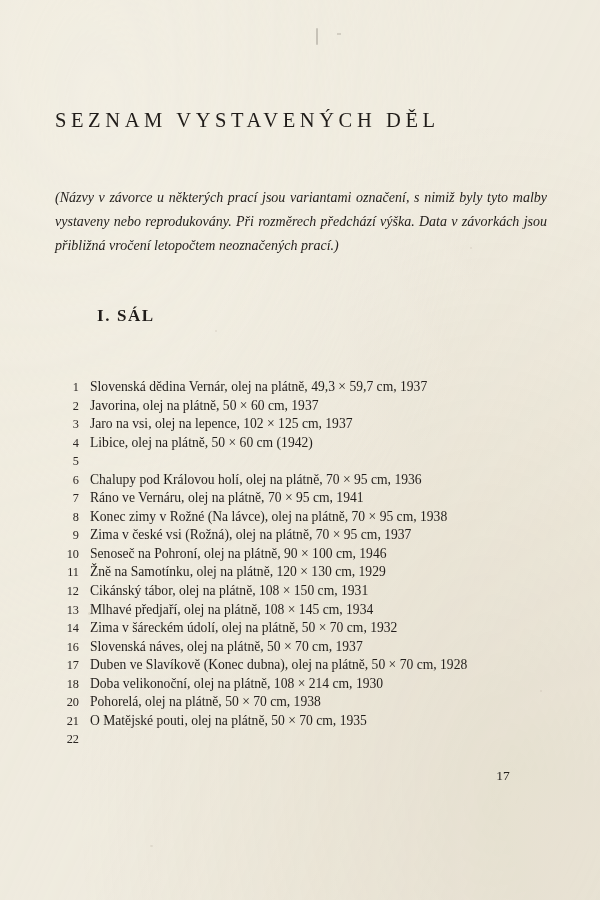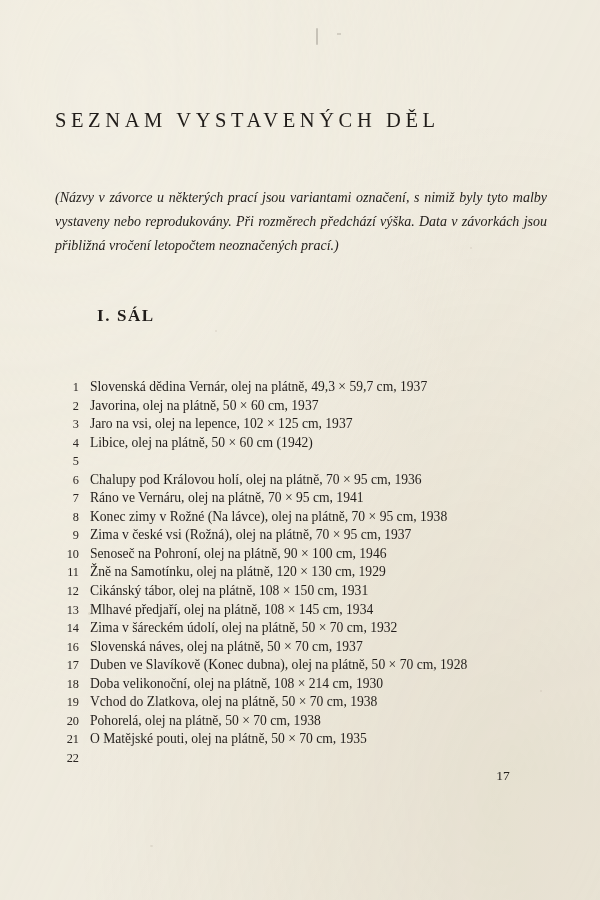--- a/index.html
+++ b/index.html
@@ -221,24 +221,20 @@
       </div>
       <div class="catalog-entry">
         <span class="entry-number">17</span>
         <span class="entry-text">Duben ve Slavíkově (Konec dubna), olej na plátně, 50 × 70 cm, 1928</span>
       </div>
       <div class="catalog-entry">
         <span class="entry-number">18</span>
         <span class="entry-text">Doba velikonoční, olej na plátně, 108 × 214 cm, 1930</span>
       </div>
       <div class="catalog-entry">
-        <span class="entry-number">19</span>
-        <span class="entry-text">Vchod do Zlatkova, olej na plátně, 50 × 70 cm, 1938</span>
-      </div>
-      <div class="catalog-entry">
         <span class="entry-number">20</span>
         <span class="entry-text">Pohorelá, olej na plátně, 50 × 70 cm, 1938</span>
       </div>
       <div class="catalog-entry">
         <span class="entry-number">21</span>
         <span class="entry-text">O Matějské pouti, olej na plátně, 50 × 70 cm, 1935</span>
       </div>
       <div class="catalog-entry">
         <span class="entry-number">22</span>
       </div>

